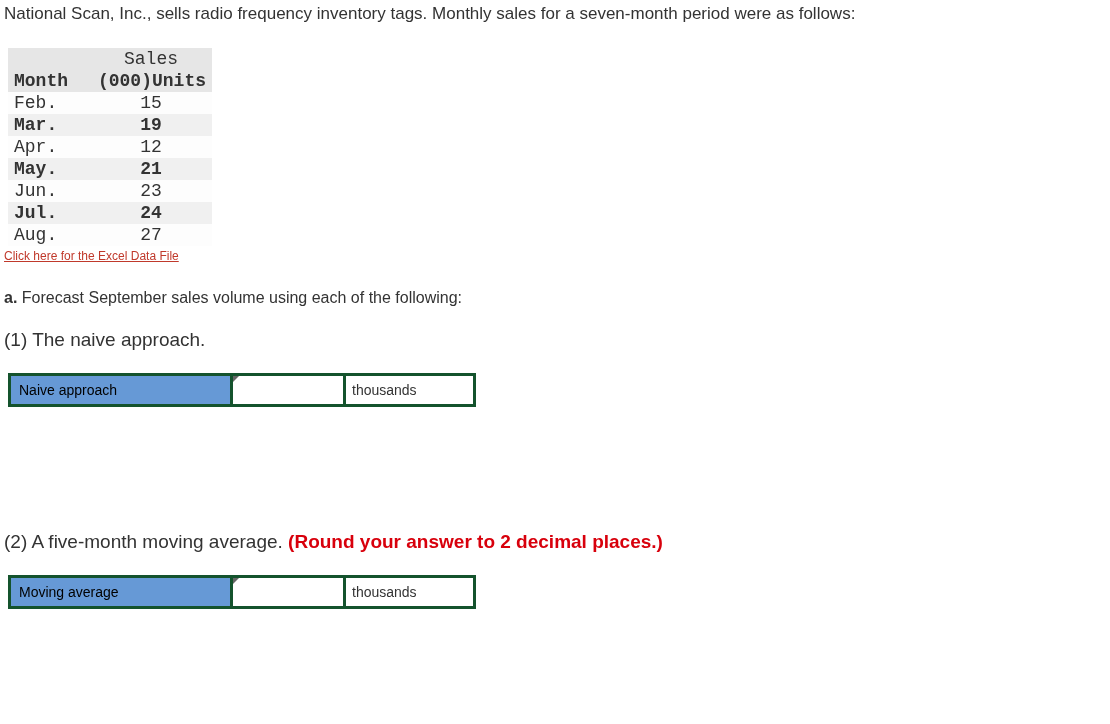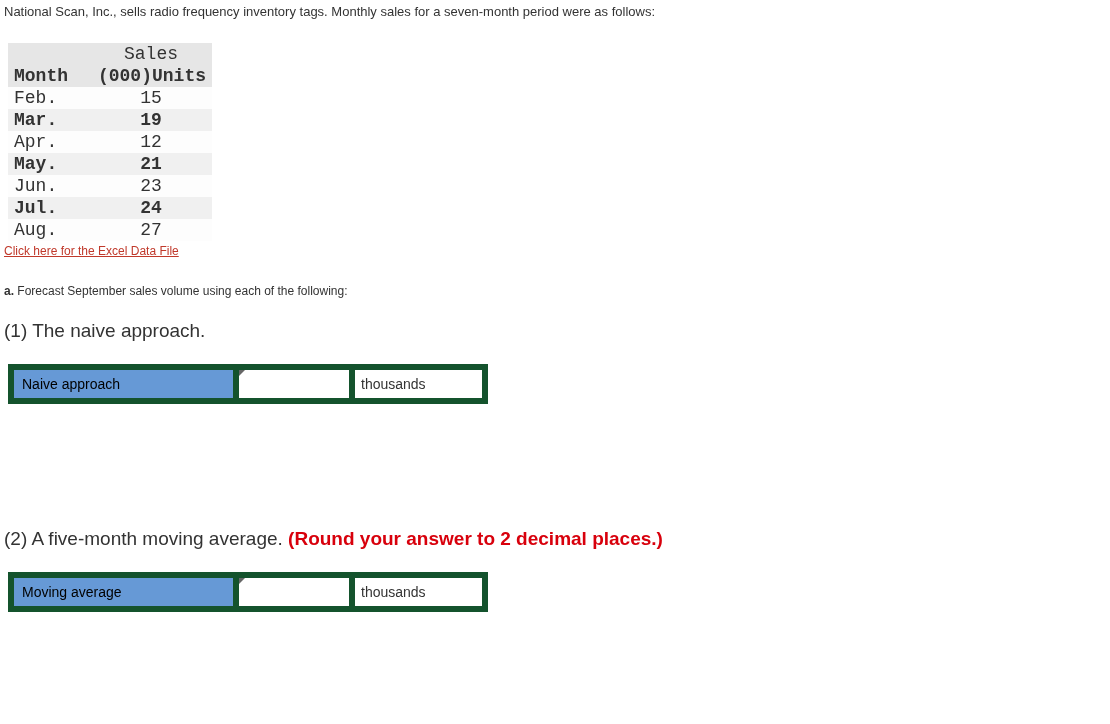--- a/index.html
+++ b/index.html
@@ -5,21 +5,21 @@
     body {
       font-family: Arial, Helvetica, sans-serif;
       font-size: 15px;
       color: #333;
       margin: 0;
       padding: 4px 0 0 4px;
       width: 1110px;
       box-sizing: border-box;
     }
     .intro {
-      font-size: 13px;
+      font-size: 17px;
       color: #333;
       margin-bottom: 24px;
     }
     .data-table {
       border-collapse: collapse;
       font-family: "Courier New", Courier, monospace;
       font-size: 18px;
       margin-left: 4px;
     }
     .data-table td {
@@ -50,42 +50,42 @@
     .data-table tr.odd { background: #f0f0f0; font-weight: bold; }
     .data-table tr.even { background: #fdfdfd; }
     .excel-link {
       color: #c0392b;
       text-decoration: underline;
       display: inline-block;
       margin-bottom: 26px;
       font-size: 12px;
     }
     .q-line {
-      font-size: 12px;
+      font-size: 16px;
       color: #333;
       margin-bottom: 22px;
     }
     .q-line .bold {
       font-weight: bold;
     }
     .sub-line {
       font-size: 19px;
       margin-bottom: 22px;
     }
     .hint-red {
       color: #d8000c;
       font-weight: bold;
     }
     .answer-table {
       border-collapse: collapse;
       margin-left: 4px;
       margin-bottom: 14px;
     }
     .answer-table td {
-      border: 6px solid #14532d;
+      border: 3px solid #14532d;
       height: 26px;
       font-size: 14px;
       vertical-align: middle;
     }
     .answer-table .label-cell {
       background: #6699d6;
       color: #000;
       width: 210px;
       padding-left: 8px;
     }

